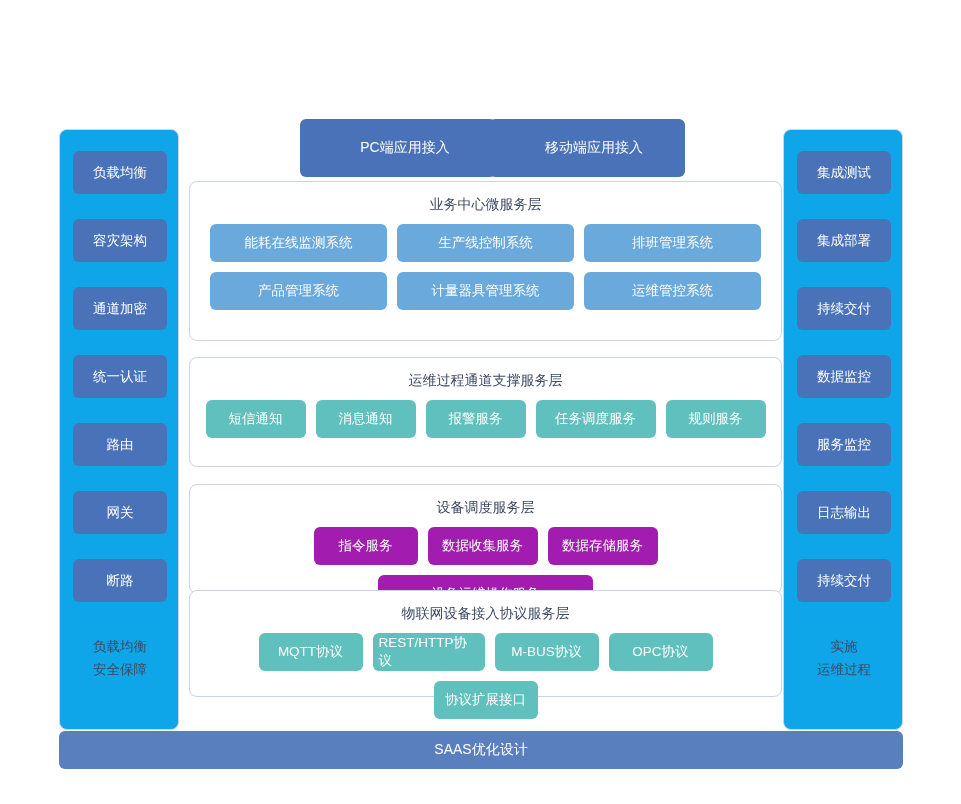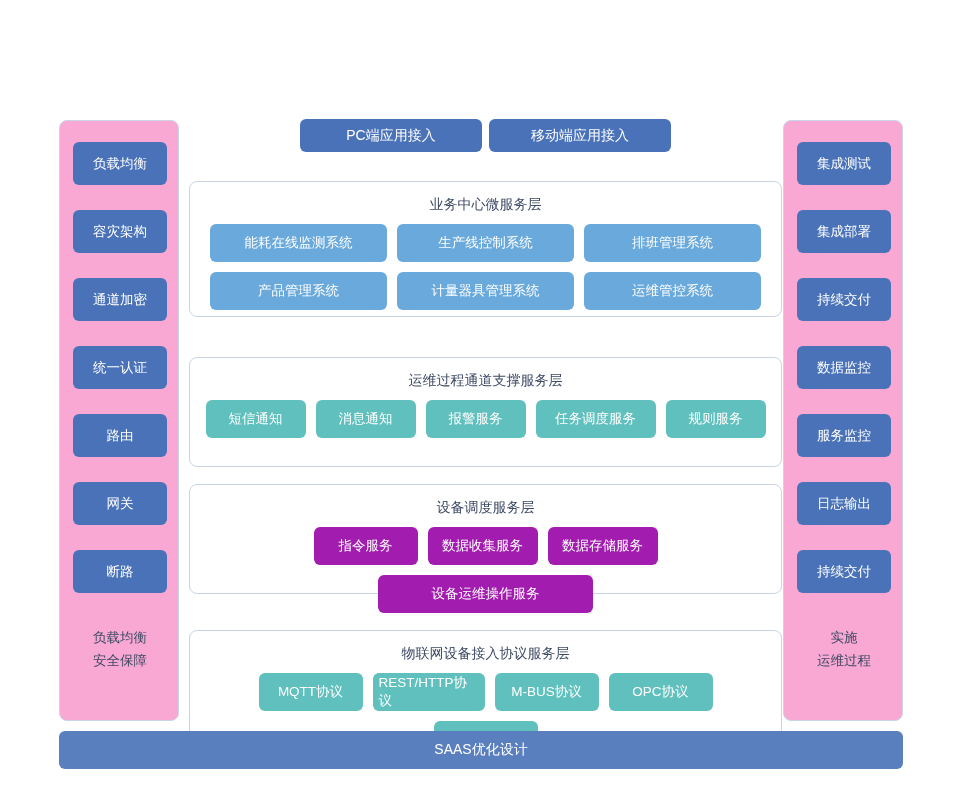--- a/index.html
+++ b/index.html
@@ -27,26 +27,26 @@
     text-align: center;
     font-size: 17px;
     font-weight: bold;
     color: #2b3a5c;
     letter-spacing: 0.5px;
   }
 
   
   .side-col {
     position: absolute;
-    top: 120px;
+    top: 129px;
     width: 120px;
     height: 601px;
     border: 1px solid #c9d4e6;
     border-radius: 8px;
-    background: #f9a8d4;
+    background: #0ea5e9;
     box-sizing: border-box;
   }
   .side-col.left { left: 59px; }
   .side-col.right { left: 783px; }
 
   .side-box {
     position: absolute;
     left: 13px;
     width: 94px;
     height: 43px;
@@ -66,28 +66,29 @@
     text-align: center;
     font-size: 13.5px;
     color: #3d4a63;
     line-height: 23px;
   }
 
   
   .top-btn {
     position: absolute;
     top: 119px;
-    height: 33px;
+    height: 58px;
     border-radius: 6px;
     background: #4a72b8;
     color: #fff;
     font-size: 14px;
     display: flex;
     align-items: center;
     justify-content: center;
+    padding-left: 14px;
   }
   #top-btn-0 { left: 300px; width: 182px; }
   #top-btn-1 { left: 489px; width: 182px; text-align: right; }
 
   
   .layer {
     position: absolute;
     left: 189px;
     width: 593px;
     border: 1px solid #c9d4e6;
@@ -117,29 +118,29 @@
     justify-content: center;
     font-size: 13.5px;
     color: #ffffff;
     box-sizing: border-box;
     padding: 0 6px;
   }
   .chip.blue   { background: #6aa9dc; }
   .chip.teal   { background: #5fc0bd; }
   .chip.steel  { background: #a21caf; }
 
-  #layer-business { top: 181px; height: 136px; }
+  #layer-business { top: 181px; height: 160px; }
   #layer-business .chips .chip { width: 177px; }
 
   #layer-channel { top: 357px; height: 110px; }
   #layer-channel .chips .chip { width: 100px; }
 
   #layer-device { top: 484px; height: 110px; }
 
-  #layer-iot { top: 630px; height: 107px; }
+  #layer-iot { top: 590px; height: 107px; }
   #layer-iot .chips .chip { width: 104px; }
 
   
   .bottom-bar {
     position: absolute;
     top: 731px;
     left: 59px;
     width: 844px;
     height: 38px;
     border-radius: 6px;

